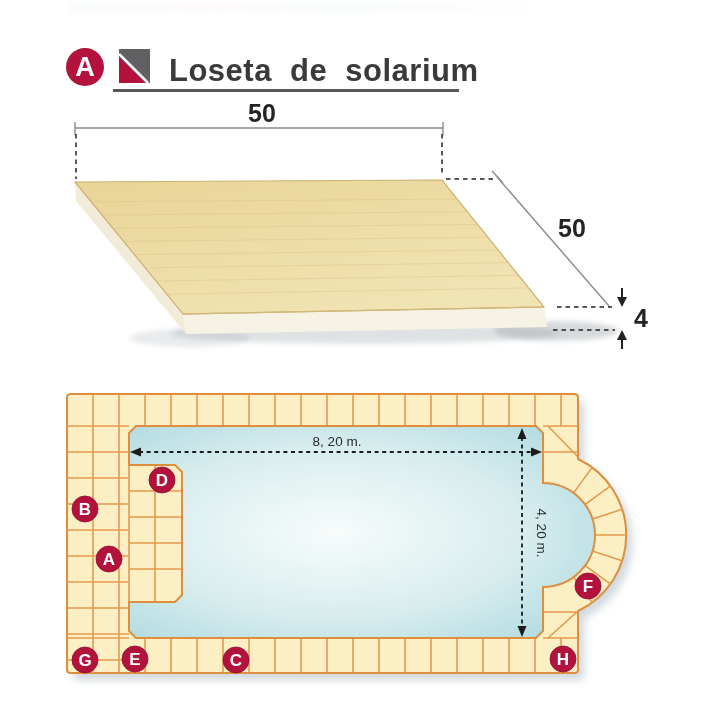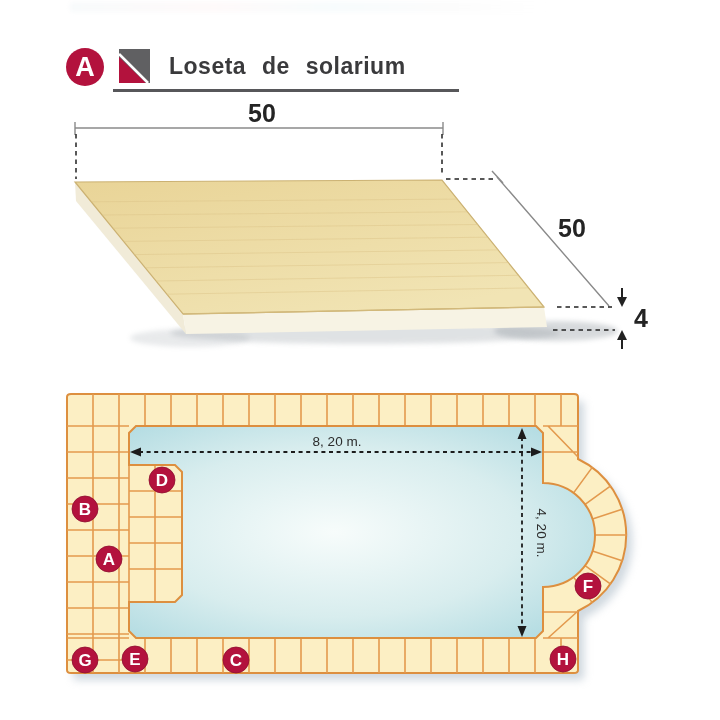--- a/index.html
+++ b/index.html
@@ -6,21 +6,21 @@
   body{width:720px;height:720px;position:relative;overflow:hidden;
        font-family:"Liberation Sans",sans-serif;}
   .top-smudge{position:absolute;left:70px;top:2px;width:480px;height:10px;
     background:linear-gradient(90deg,#eaf2f4,#fdeff0 30%,#e8f6f8 55%,#f6f6f6 80%,#fff);
     opacity:.35;filter:blur(2px);}
   .header{position:absolute;inset:0;pointer-events:none;}
   .badge-a{position:absolute;left:66px;top:48px;width:38px;height:38px;border-radius:50%;
     background:#b3123d;color:#fff;font-weight:bold;font-size:27px;
     display:flex;align-items:center;justify-content:center;}
   .hdr-icon{position:absolute;left:119px;top:49px;}
-  .hdr-title{position:absolute;left:169px;top:53px;font-size:23px;font-weight:bold;
+  .hdr-title{position:absolute;left:169px;top:53px;font-size:31px;font-weight:bold;
     color:#3a3a3c;letter-spacing:.5px;word-spacing:9px;white-space:nowrap;}
   .hdr-underline{position:absolute;left:113px;top:89px;width:346px;height:3px;background:#57575a;}
   svg.canvas{position:absolute;left:0;top:0;}
   .fig-num{font-family:"Liberation Sans",sans-serif;font-size:25px;font-weight:600;fill:#242424;}
   .dim-label{font-family:"Liberation Sans",sans-serif;font-size:13.5px;fill:#2c2c2c;}
   .badge-letter{font-family:"Liberation Sans",sans-serif;font-size:17px;font-weight:bold;fill:#ffffff;}
 </style>
 </head>
 <body>
 

